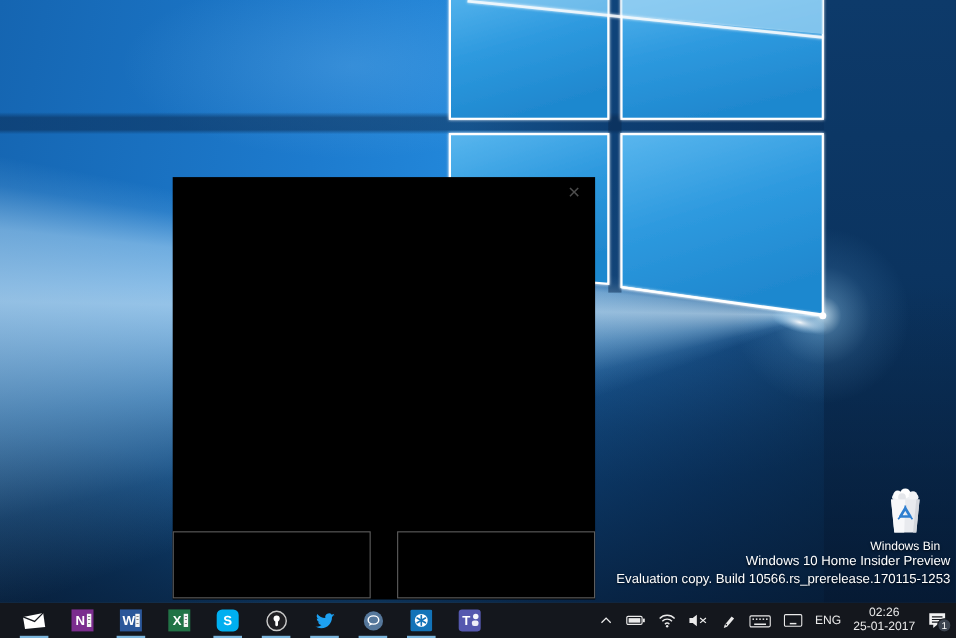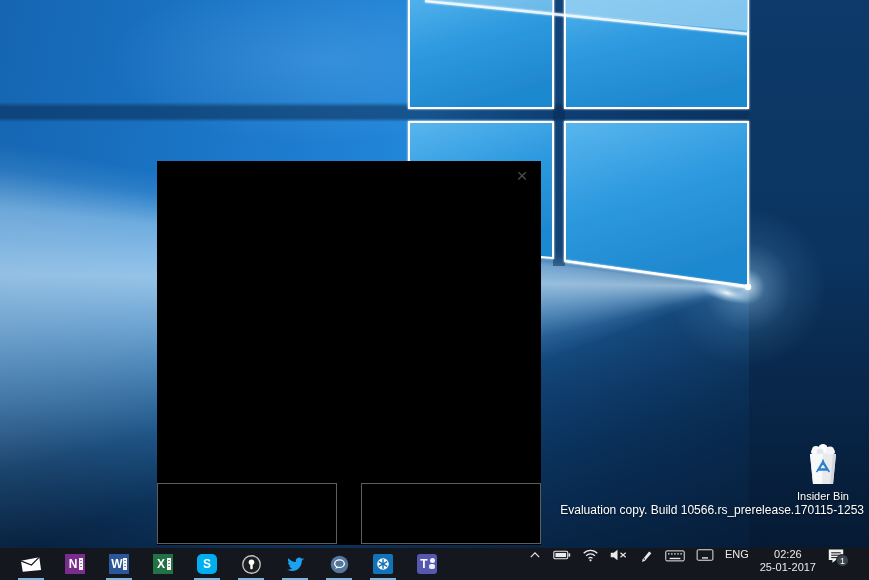--- a/index.html
+++ b/index.html
@@ -57,21 +57,21 @@
   .t-onenote{background:#7b2d8e;}
   .t-word{background:#2b579a;}
   .t-excel{background:#217346;}
   .t-skype{background:#00aff0;border-radius:5px;}
   .t-skype span{left:0;}
   .t-teams{background:#5558af;border-radius:3px;}
   .t-teams span{left:-3px;}
   .t-teams:before{content:"";position:absolute;right:2px;top:4px;width:5px;height:5px;border-radius:50%;background:#fff;opacity:.95;}
   .t-teams:after{content:"";position:absolute;right:2px;top:10px;width:6px;height:5px;border-radius:2px;background:#fff;opacity:.9;}
 
-  .tray{margin-left:auto;display:flex;align-items:flex-start;gap:11px;padding-right:24px;}
+  .tray{margin-left:auto;display:flex;align-items:center;gap:11px;padding-right:8px;}
   .tray button{background:none;border:none;padding:0;color:#eaeaea;display:flex;align-items:center;justify-content:center;position:relative;}
   .lang{font-size:11px;color:#f2f2f2;}
   .clock{flex-direction:column;font-size:11px;line-height:13px;color:#f2f2f2;text-align:center;}
   .badge{position:absolute;right:-4px;bottom:-3px;width:13px;height:13px;border-radius:50%;background:#3c4450;
          color:#fff;font-size:9px;line-height:12px;text-align:center;border:1px solid #14171d;}
 </style>
 </head>
 <body>
 
 <div class="screen">
@@ -113,37 +113,38 @@
       <polygon points="565,0 748,0 748,31 565,14" fill="#a6d7f3" opacity="0.7"></polygon>
       <polygon points="430,0 553,0 553,13" fill="#a6d7f3" opacity="0.5"></polygon>
       <line x1="425" y1="1" x2="748" y2="34" stroke="#ffffff" stroke-width="2.5" opacity="0.9" filter="url(#sg)"></line>
       <line x1="748" y1="0" x2="748" y2="287" stroke="#ffffff" stroke-width="2.5" filter="url(#sg)"></line>
       <line x1="565" y1="261" x2="748" y2="287" stroke="#ffffff" stroke-width="2" filter="url(#sg)"></line>
       <ellipse cx="727" cy="293" rx="26" ry="9" fill="url(#vg)" transform="rotate(14 727 293)"></ellipse>
       <circle cx="748" cy="287" r="3.2" fill="#ffffff"></circle>
     </svg>
 
     <div class="watermark">
+      <div>Windows 10 Home Insider Preview</div>
       <div>Evaluation copy. Build 10566.rs_prerelease.170115-1253</div>
     </div>
 
     <div class="recycle-bin">
       <svg width="36" height="42" viewBox="0 0 36 42">
         <ellipse cx="18" cy="9" rx="12" ry="5.5" fill="#eef0f3"></ellipse>
         <circle cx="11" cy="7" r="4" fill="#fafbfc"></circle>
         <circle cx="18" cy="5.5" r="4.5" fill="#ffffff"></circle>
         <circle cx="25" cy="7.5" r="4" fill="#f2f3f5"></circle>
         <circle cx="15" cy="9" r="3.5" fill="#e4e6ea"></circle>
         <path d="M5 11 L31 11 L28 41 L8 41 Z" fill="#e8eaee"></path>
         <path d="M5 11 L18 11 L17 41 L8 41 Z" fill="#f7f8fa"></path>
         <path d="M28 11 L31 11 L28 41 L25 41 Z" fill="#d4d7dd"></path>
         <path d="M18 19 l4.5 7.5 h-9 Z" fill="none" stroke="#2f7fd0" stroke-width="2.4" stroke-linejoin="round"></path>
         <path d="M13.5 26.5 l-2 2.5 M22.5 26.5 l2 2.5 M18 19 l0 -2.5" stroke="#2f7fd0" stroke-width="1.6"></path>
       </svg>
-      <div class="bin-label">Insider Bin</div>
+      <div class="bin-label">Windows Bin</div>
     </div>
 
     <div class="dialog">
       <button class="dlg-close">×</button>
       <button class="dlg-btn b-left"></button>
       <button class="dlg-btn b-right"></button>
     </div>
   </div>
 
   <div class="taskbar">

